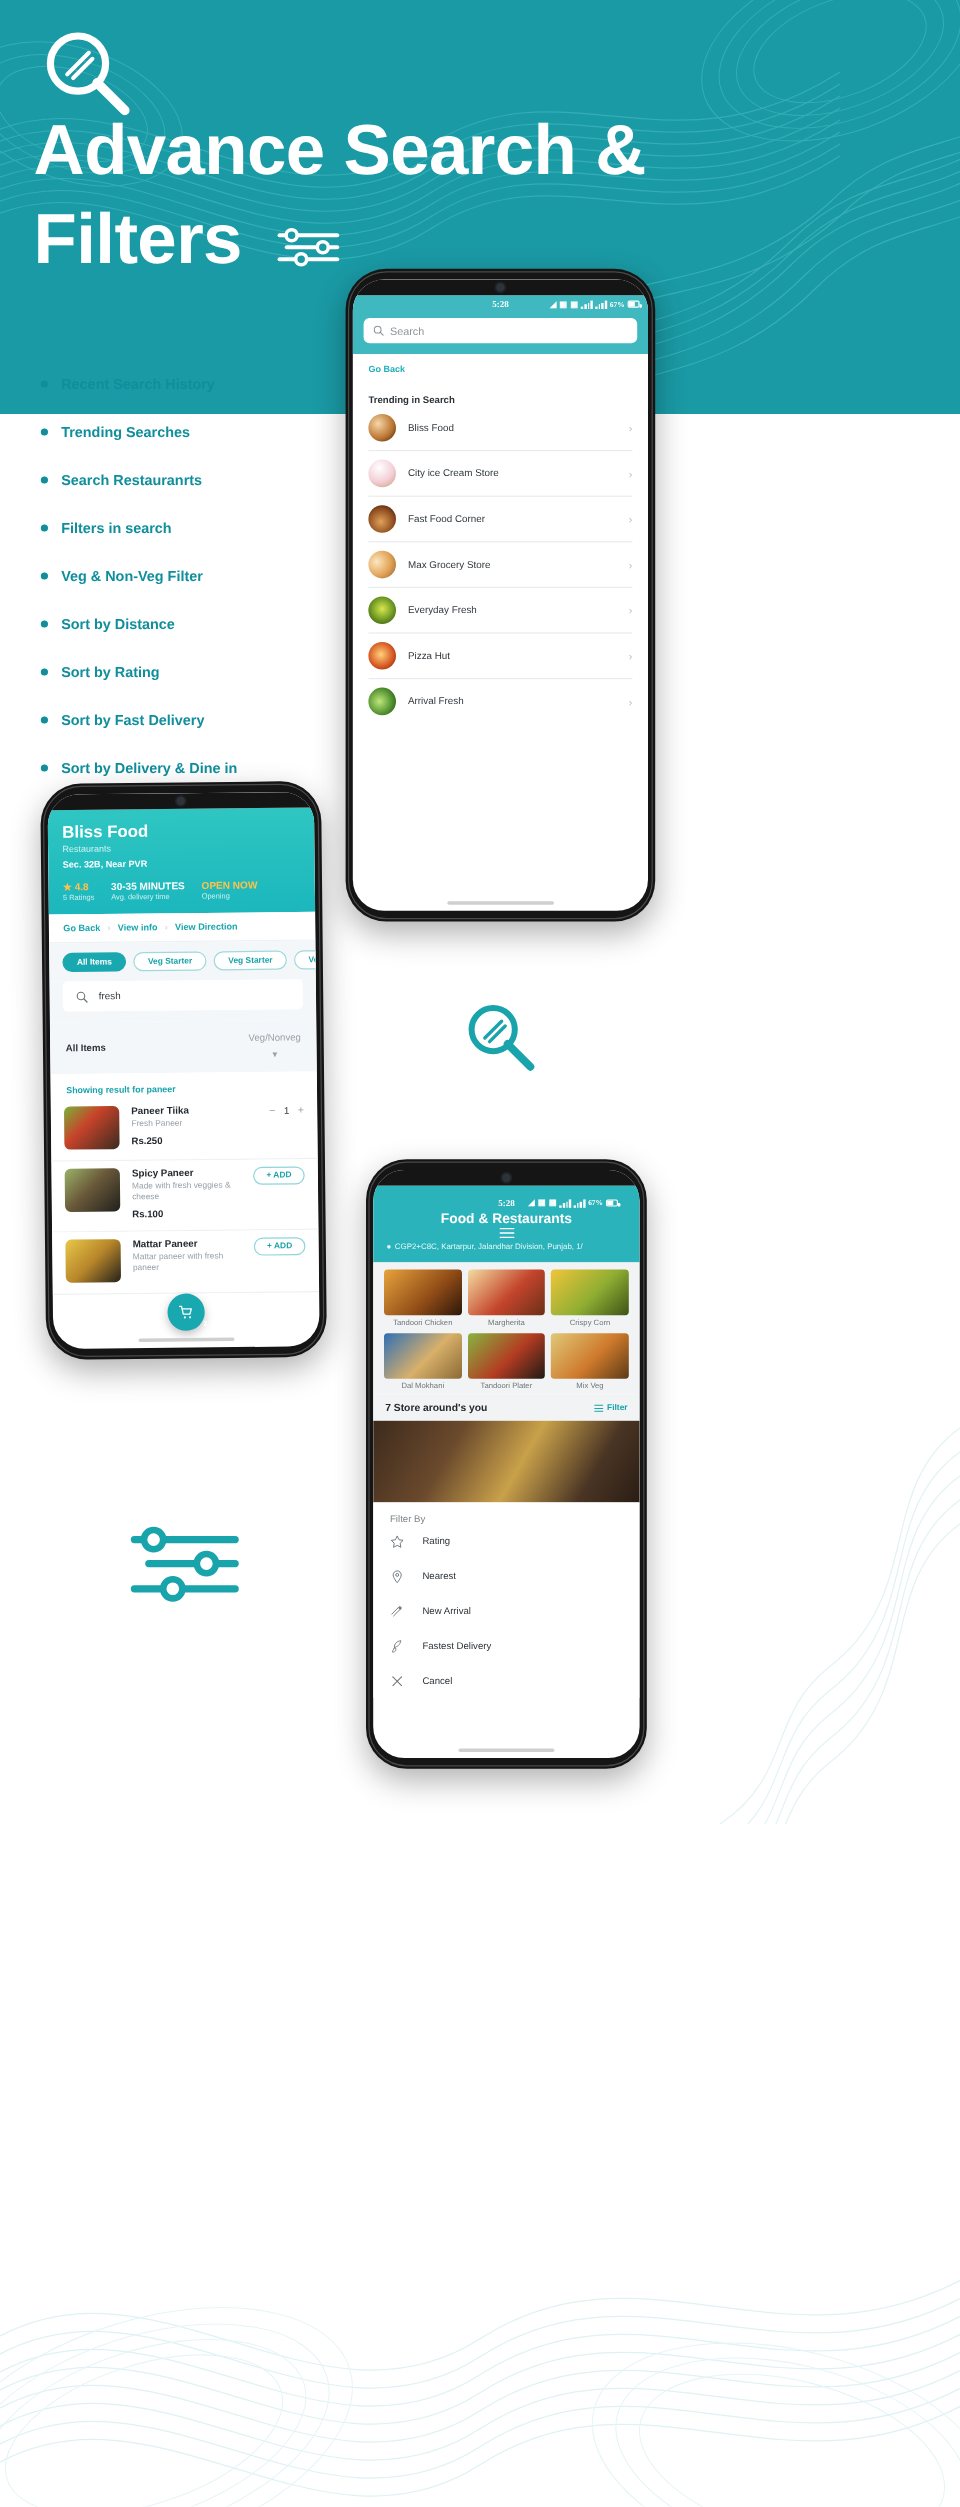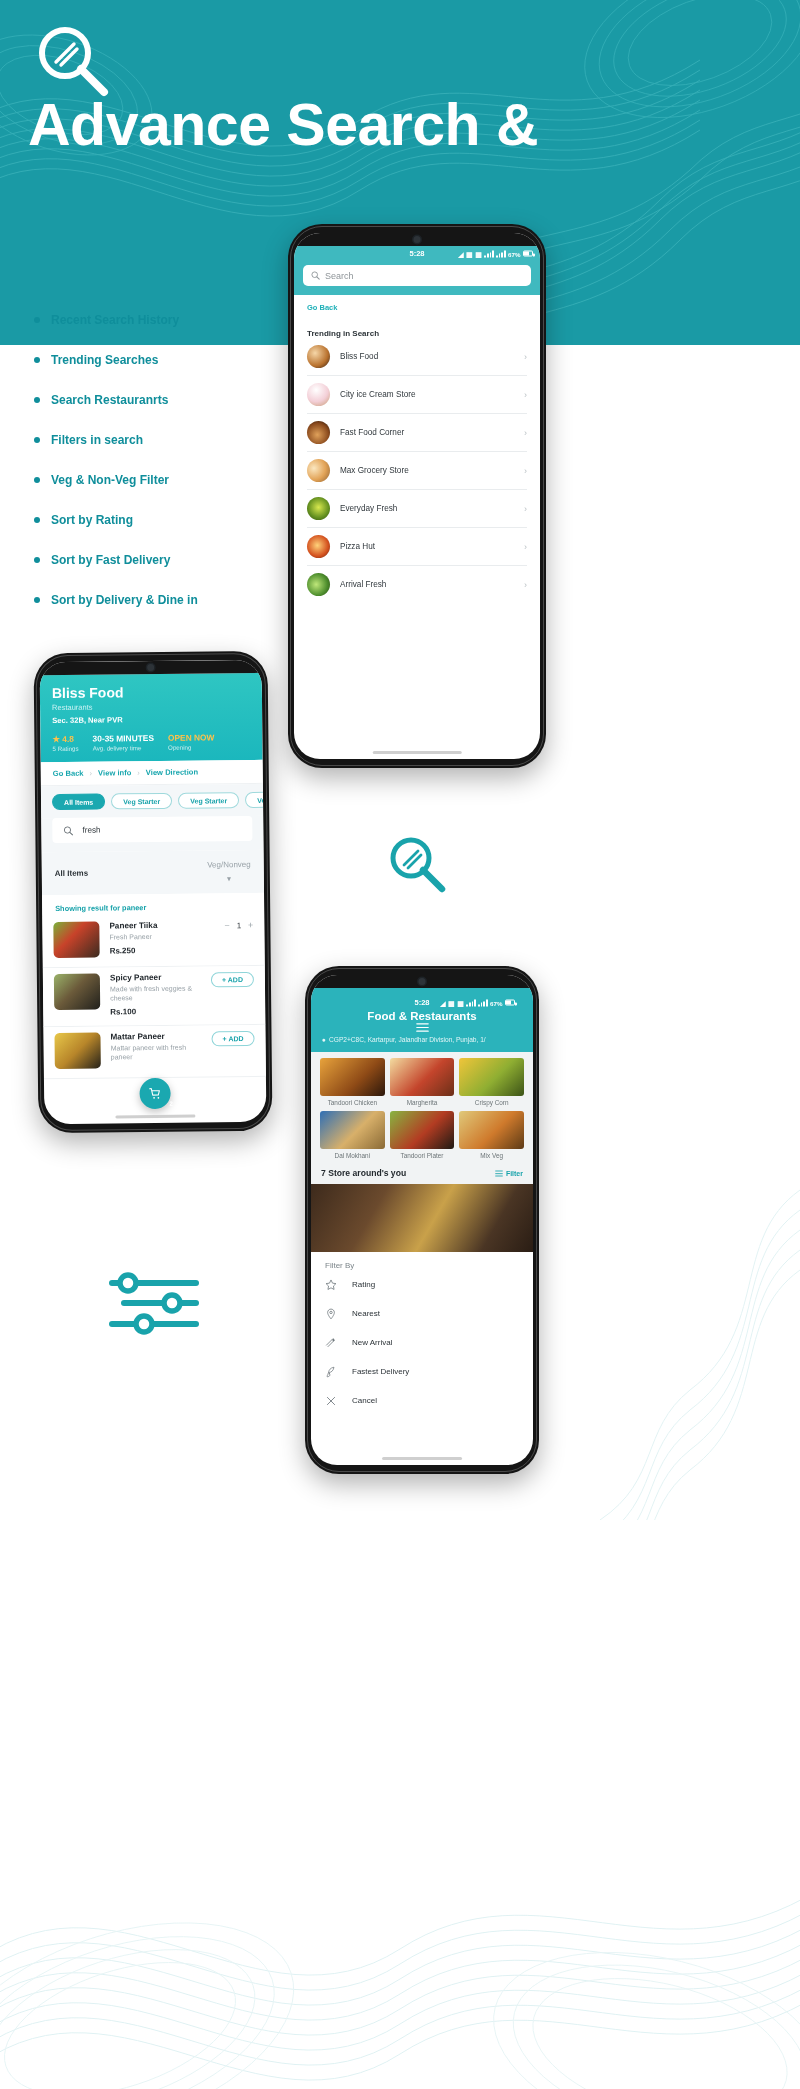--- a/index.html
+++ b/index.html
@@ -64,21 +64,21 @@
     width:7px; height:7px; border-radius:50%; background:#2d3338;
     box-shadow:0 0 0 1.5px #1d2226;
   }
   .home-ind {
     position:absolute; bottom:5px; left:50%; transform:translateX(-50%);
     width:36%; height:3px; border-radius:2px; background:#cfcfcf;
   }
   .statusbar {
     height:15px; display:flex; align-items:center; justify-content:center;
     gap:3px; color:#fff; font-size:7.5px; font-weight:bold;
-    padding:0 8px; position:relative;
+    padding:0 8px; position:relative;font-family:Liberation Serif, serif;
   }
   .sb-right {
     position:absolute; right:7px; top:50%; transform:translateY(-50%);
     display:flex; align-items:center; gap:2.5px; font-size:6.2px; font-weight:bold;
   }
   .sb-ico { font-size:7px; line-height:1; }
   .bars { display:flex; align-items:flex-end; gap:1px; height:7px; }
   .bars i { display:block; width:1.6px; background:#fff; }
   .bars i:nth-child(1){height:2px}.bars i:nth-child(2){height:3.4px}
   .bars i:nth-child(3){height:5px}.bars i:nth-child(4){height:6.6px}
@@ -239,20 +239,33 @@
     <circle cx="31" cy="31" r="23" fill="none" stroke="#ffffff" stroke-width="6"></circle>
     <line x1="47" y1="47" x2="70" y2="70" stroke="#ffffff" stroke-width="8" stroke-linecap="round"></line>
     <g stroke="#ffffff" stroke-width="3.4" stroke-linecap="round">
       <line x1="22" y1="40" x2="40" y2="22"></line>
       <line x1="27" y1="43" x2="43" y2="27"></line>
     </g>
   </svg>
 
   <div class="hero-title">
     <span>Advance Search &amp;</span>
+    <span class="ln2">
+      <span>Filters</span>
+      <svg class="title-slider" width="56" height="38" viewBox="0 0 56 38">
+        <g stroke="#ffffff" stroke-width="3.4" stroke-linecap="round">
+          <line x1="4" y1="9" x2="52" y2="9"></line>
+          <line x1="10" y1="19" x2="52" y2="19"></line>
+          <line x1="4" y1="29" x2="52" y2="29"></line>
+        </g>
+        <circle cx="14" cy="9" r="4.6" fill="#1a9aa5" stroke="#ffffff" stroke-width="3"></circle>
+        <circle cx="40" cy="19" r="4.6" fill="#1a9aa5" stroke="#ffffff" stroke-width="3"></circle>
+        <circle cx="22" cy="29" r="4.6" fill="#1a9aa5" stroke="#ffffff" stroke-width="3"></circle>
+      </svg>
+    </span>
   </div>
 </div>
 
 <div class="features">
   <div class="feat-item">
     <span class="feat-dot"></span>
     <span>Recent Search History</span>
   </div>
   <div class="feat-item">
     <span class="feat-dot"></span>
@@ -262,20 +275,24 @@
     <span class="feat-dot"></span>
     <span>Search Restauranrts</span>
   </div>
   <div class="feat-item">
     <span class="feat-dot"></span>
     <span>Filters in search</span>
   </div>
   <div class="feat-item">
     <span class="feat-dot"></span>
     <span>Veg &amp; Non-Veg Filter</span>
+  </div>
+  <div class="feat-item">
+    <span class="feat-dot"></span>
+    <span>Sort by Distance</span>
   </div>
   <div class="feat-item">
     <span class="feat-dot"></span>
     <span>Sort by Rating</span>
   </div>
   <div class="feat-item">
     <span class="feat-dot"></span>
     <span>Sort by Fast Delivery</span>
   </div>
   <div class="feat-item">

